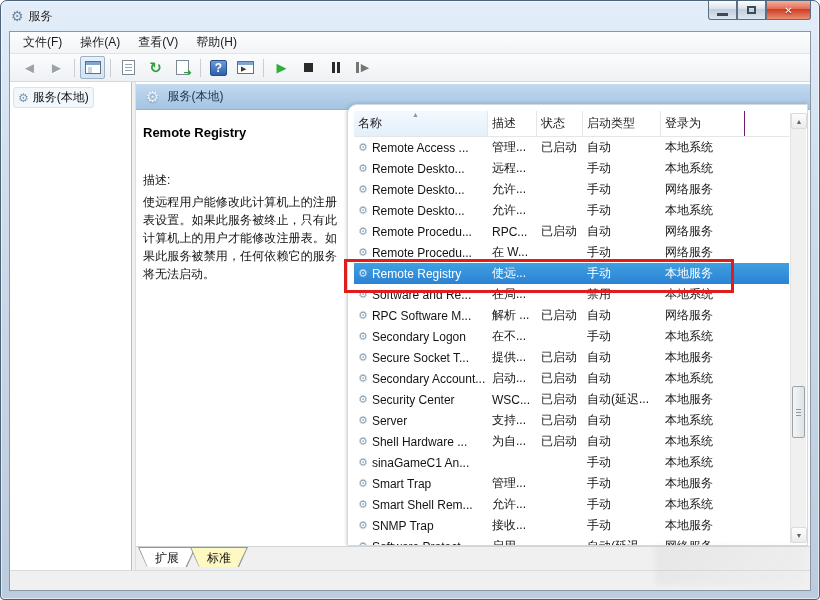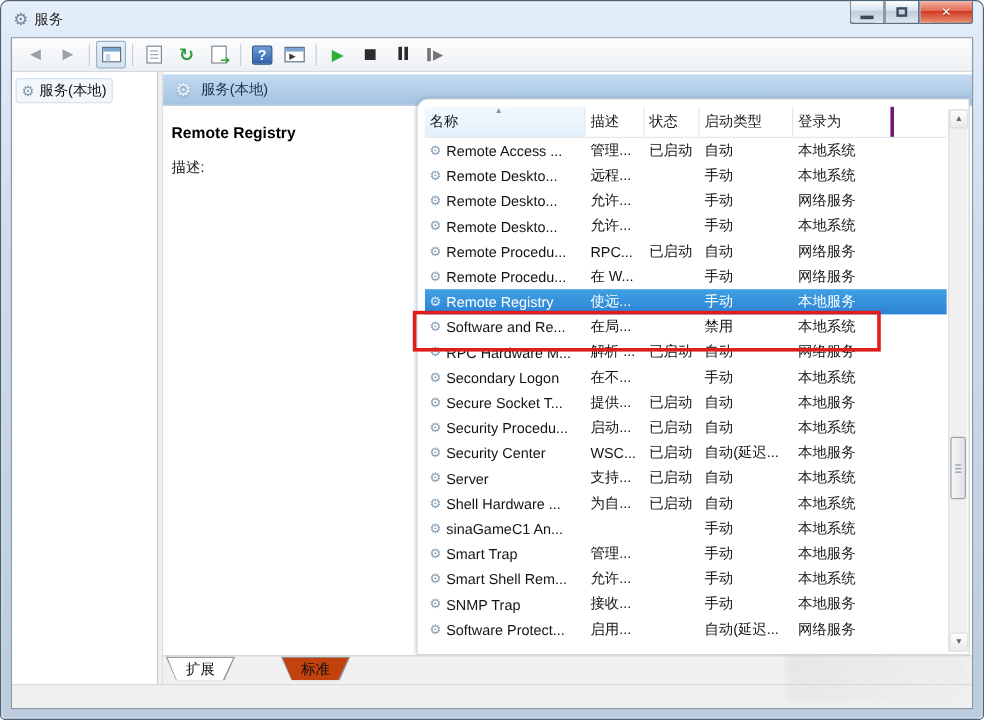--- a/index.html
+++ b/index.html
@@ -67,50 +67,50 @@
     background:linear-gradient(#c3d9ef,#a4c4e2); display:flex; align-items:center; padding-left:10px; gap:8px;
     border-bottom:1px solid #96b4d2; }
   .banner .gear { color:#eef3f9; font-size:15px; text-shadow:0 1px 2px #7b97b5; }
   .banner .btitle { font-size:12px; color:#17314e; }
 
   .detail { position:absolute; left:0; top:30px; width:211px; bottom:24px; background:#fff; padding:8px 10px 0 7px; }
   .svc-name { font-size:13px; font-weight:bold; color:#000; margin-top:5px; }
   .start-line { margin-top:30px; font-size:12px; }
   .start-link { color:#0b5cc4; text-decoration:underline; }
   .start-suffix { color:#111; }
-  .desc-label { margin-top:13px; font-size:12px; color:#111; }
+  .desc-label { margin-top:32px; font-size:12px; color:#111; }
   .desc-body { margin-top:4px; font-size:12px; color:#111; line-height:18px; text-align:justify; }
 
   .listpanel { position:absolute; left:211px; right:2px; top:22px; bottom:24px; background:#fff;
     border:1px solid #d4d9de; border-radius:10px 0 0 0; box-shadow:-1px -1px 3px rgba(90,110,130,.25); overflow:hidden; }
   .lheader { position:absolute; left:6px; right:18px; top:6px; height:26px; border-bottom:1px solid #e4e7ea; display:flex; font-size:12px; color:#1c1c1c; }
   .hcell { display:flex; align-items:flex-end; padding:0 4px 4px 4px; border-right:1px solid #e4e7ea; position:relative; }
   .hcell.sorted { background:linear-gradient(#f3f9fe,#e2f0fb); }
   .sort-arrow { position:absolute; top:0px; left:58px; font-size:7px; color:#7f99ad; }
-  .w-name{width:134px;} .w-desc{width:49px;} .w-status{width:46px;} .w-start{width:78px;} .w-logon{width:84px; border-right:3px solid #701a75;}
+  .w-name{width:134px;} .w-desc{width:49px;} .w-status{width:46px;} .w-start{width:78px;} .w-logon{width:84px; border-right:1px solid #701a75;}
   .rows { position:absolute; left:6px; right:18px; top:32px; bottom:0; overflow:hidden; }
   .row { display:flex; height:21px; align-items:center; font-size:12px; color:#141414; }
   .cell { padding:0 4px; white-space:nowrap; overflow:hidden; }
   .c-name { width:134px; display:flex; align-items:center; gap:4px; }
   .c-name .gear { color:#8ba1b4; font-size:11px; flex:0 0 auto; }
   .c-desc{width:49px;} .c-status{width:46px;} .c-start{width:78px;} .c-logon{width:84px;}
   .row.selected { background:linear-gradient(#3fa0e2,#2c82d3); color:#fff; }
   .row.selected .gear { color:#dce9f5; }
 
   
   .vscroll { position:absolute; right:1px; top:8px; bottom:2px; width:16px; background:#f0f0f0; border-left:1px solid #e2e2e2; }
   .sb-btn { position:absolute; left:0; width:16px; height:16px; display:flex; align-items:center; justify-content:center; font-size:7px; color:#5b6670; background:linear-gradient(#fdfdfd,#ebebeb); border:1px solid #dcdcdc; border-radius:2px; }
   .sb-up{ top:0; } .sb-down{ bottom:0; }
   .sb-thumb { position:absolute; left:1px; width:13px; top:273px; height:52px; border:1px solid #9aa4ad; border-radius:2px; background:linear-gradient(90deg,#f4f5f6,#dfe3e6); }
   .sb-thumb::after{ content:""; position:absolute; left:3px; right:3px; top:22px; height:1px; background:#8f99a2; box-shadow:0 3px 0 #8f99a2, 0 6px 0 #8f99a2; }
 
   
-  .tabstrip { position:absolute; left:0; right:0; bottom:0; height:24px; background:#f0f0f0; border-top:1px solid #cfd4d8; padding-left:2px; display:flex;gap:44px; }
+  .tabstrip { position:absolute; left:0; right:0; bottom:0; height:24px; background:#f0f0f0; border-top:1px solid #cfd4d8; padding-left:2px; display:flex; }
   .tab-outer { height:20px; margin-right:-6px; clip-path:polygon(9px 100%,0 0,100% 0,calc(100% - 9px) 100%); background:#8f979e; padding:1px 1px 0 1px; }
-  .tab-inner { height:100%; clip-path:polygon(8.5px 100%,0.5px 0,calc(100% - .5px) 0,calc(100% - 9.5px) 100%); background:#c2410c; font-size:12px; color:#111; padding:2px 16px 0 16px; }
+  .tab-inner { height:100%; clip-path:polygon(8.5px 100%,0.5px 0,calc(100% - .5px) 0,calc(100% - 9.5px) 100%); background:#fef9c3; font-size:12px; color:#111; padding:2px 16px 0 16px; }
   .tab-outer.active .tab-inner { background:#fff; }
 
   .statusbar { height:20px; background:#f0f0f0; border-top:1px solid #d8dcdf; }
 
   
   .red-box { position:absolute; left:343px; top:258px; width:390px; height:34px; border:3px solid #e01d1d; z-index:40; pointer-events:none; }
 
   .watermark { position:absolute; right:14px; bottom:14px; width:150px; height:40px; z-index:5;
     background:linear-gradient(135deg, rgba(190,190,190,.18), rgba(230,230,230,.10)); filter:blur(2px); border-radius:3px; }
 </style>
@@ -130,20 +130,26 @@
           <span class="wc-glyph-max"></span>
         </div>
       <div class="wc wc-close">
           <span>✕</span>
         </div>
     </div>
   </div>
 
   <div class="client">
 
+    <div class="menubar">
+      <span class="menu-item">文件(F)</span>
+      <span class="menu-item">操作(A)</span>
+      <span class="menu-item">查看(V)</span>
+      <span class="menu-item">帮助(H)</span>
+    </div>
 
     <div class="toolbar">
       <div class="tbtn">
           <span class="nav-arrow">◄</span>
         </div>
       <div class="tbtn">
           <span class="nav-arrow">►</span>
         </div>
       <span class="tsep"></span>
       <div class="tbtn pressed">
@@ -197,20 +203,21 @@
       <div class="rightpane">
 
         <div class="banner">
           <span class="gear">⚙</span>
           <span class="btitle">服务(本地)</span>
         </div>
 
         <div class="detail">
           <div class="svc-name">Remote Registry</div>
           <div class="desc-label">描述:</div>
+          <div class="desc-body">使远程用户能修改此计算机上的注册表设置。如果此服务被终止，只有此计算机上的用户才能修改注册表。如果此服务被禁用，任何依赖它的服务将无法启动。</div>
         </div>
 
         <div class="listpanel">
           <div class="lheader">
             <div class="hcell sorted w-name">
               <span>名称</span>
               <span class="sort-arrow">▲</span>
             </div>
             <div class="hcell w-desc">
                 <span>描述</span>
@@ -302,21 +309,21 @@
                   <span>Software and Re...</span>
                 </span>
                 <span class="cell c-desc">在局...</span>
                 <span class="cell c-status"></span>
                 <span class="cell c-start">禁用</span>
                 <span class="cell c-logon">本地系统</span>
               </div>
               <div class="row">
                 <span class="cell c-name">
                   <span class="gear">⚙</span>
-                  <span>RPC Hardware M...</span>
+                  <span>RPC Software M...</span>
                 </span>
                 <span class="cell c-desc">解析 ...</span>
                 <span class="cell c-status">已启动</span>
                 <span class="cell c-start">自动</span>
                 <span class="cell c-logon">网络服务</span>
               </div>
               <div class="row">
                 <span class="cell c-name">
                   <span class="gear">⚙</span>
                   <span>Secondary Logon</span>
@@ -332,21 +339,21 @@
                   <span>Secure Socket T...</span>
                 </span>
                 <span class="cell c-desc">提供...</span>
                 <span class="cell c-status">已启动</span>
                 <span class="cell c-start">自动</span>
                 <span class="cell c-logon">本地服务</span>
               </div>
               <div class="row">
                 <span class="cell c-name">
                   <span class="gear">⚙</span>
-                  <span>Security Procedu...</span>
+                  <span>Secondary Account...</span>
                 </span>
                 <span class="cell c-desc">启动...</span>
                 <span class="cell c-status">已启动</span>
                 <span class="cell c-start">自动</span>
                 <span class="cell c-logon">本地系统</span>
               </div>
               <div class="row">
                 <span class="cell c-name">
                   <span class="gear">⚙</span>
                   <span>Security Center</span>

